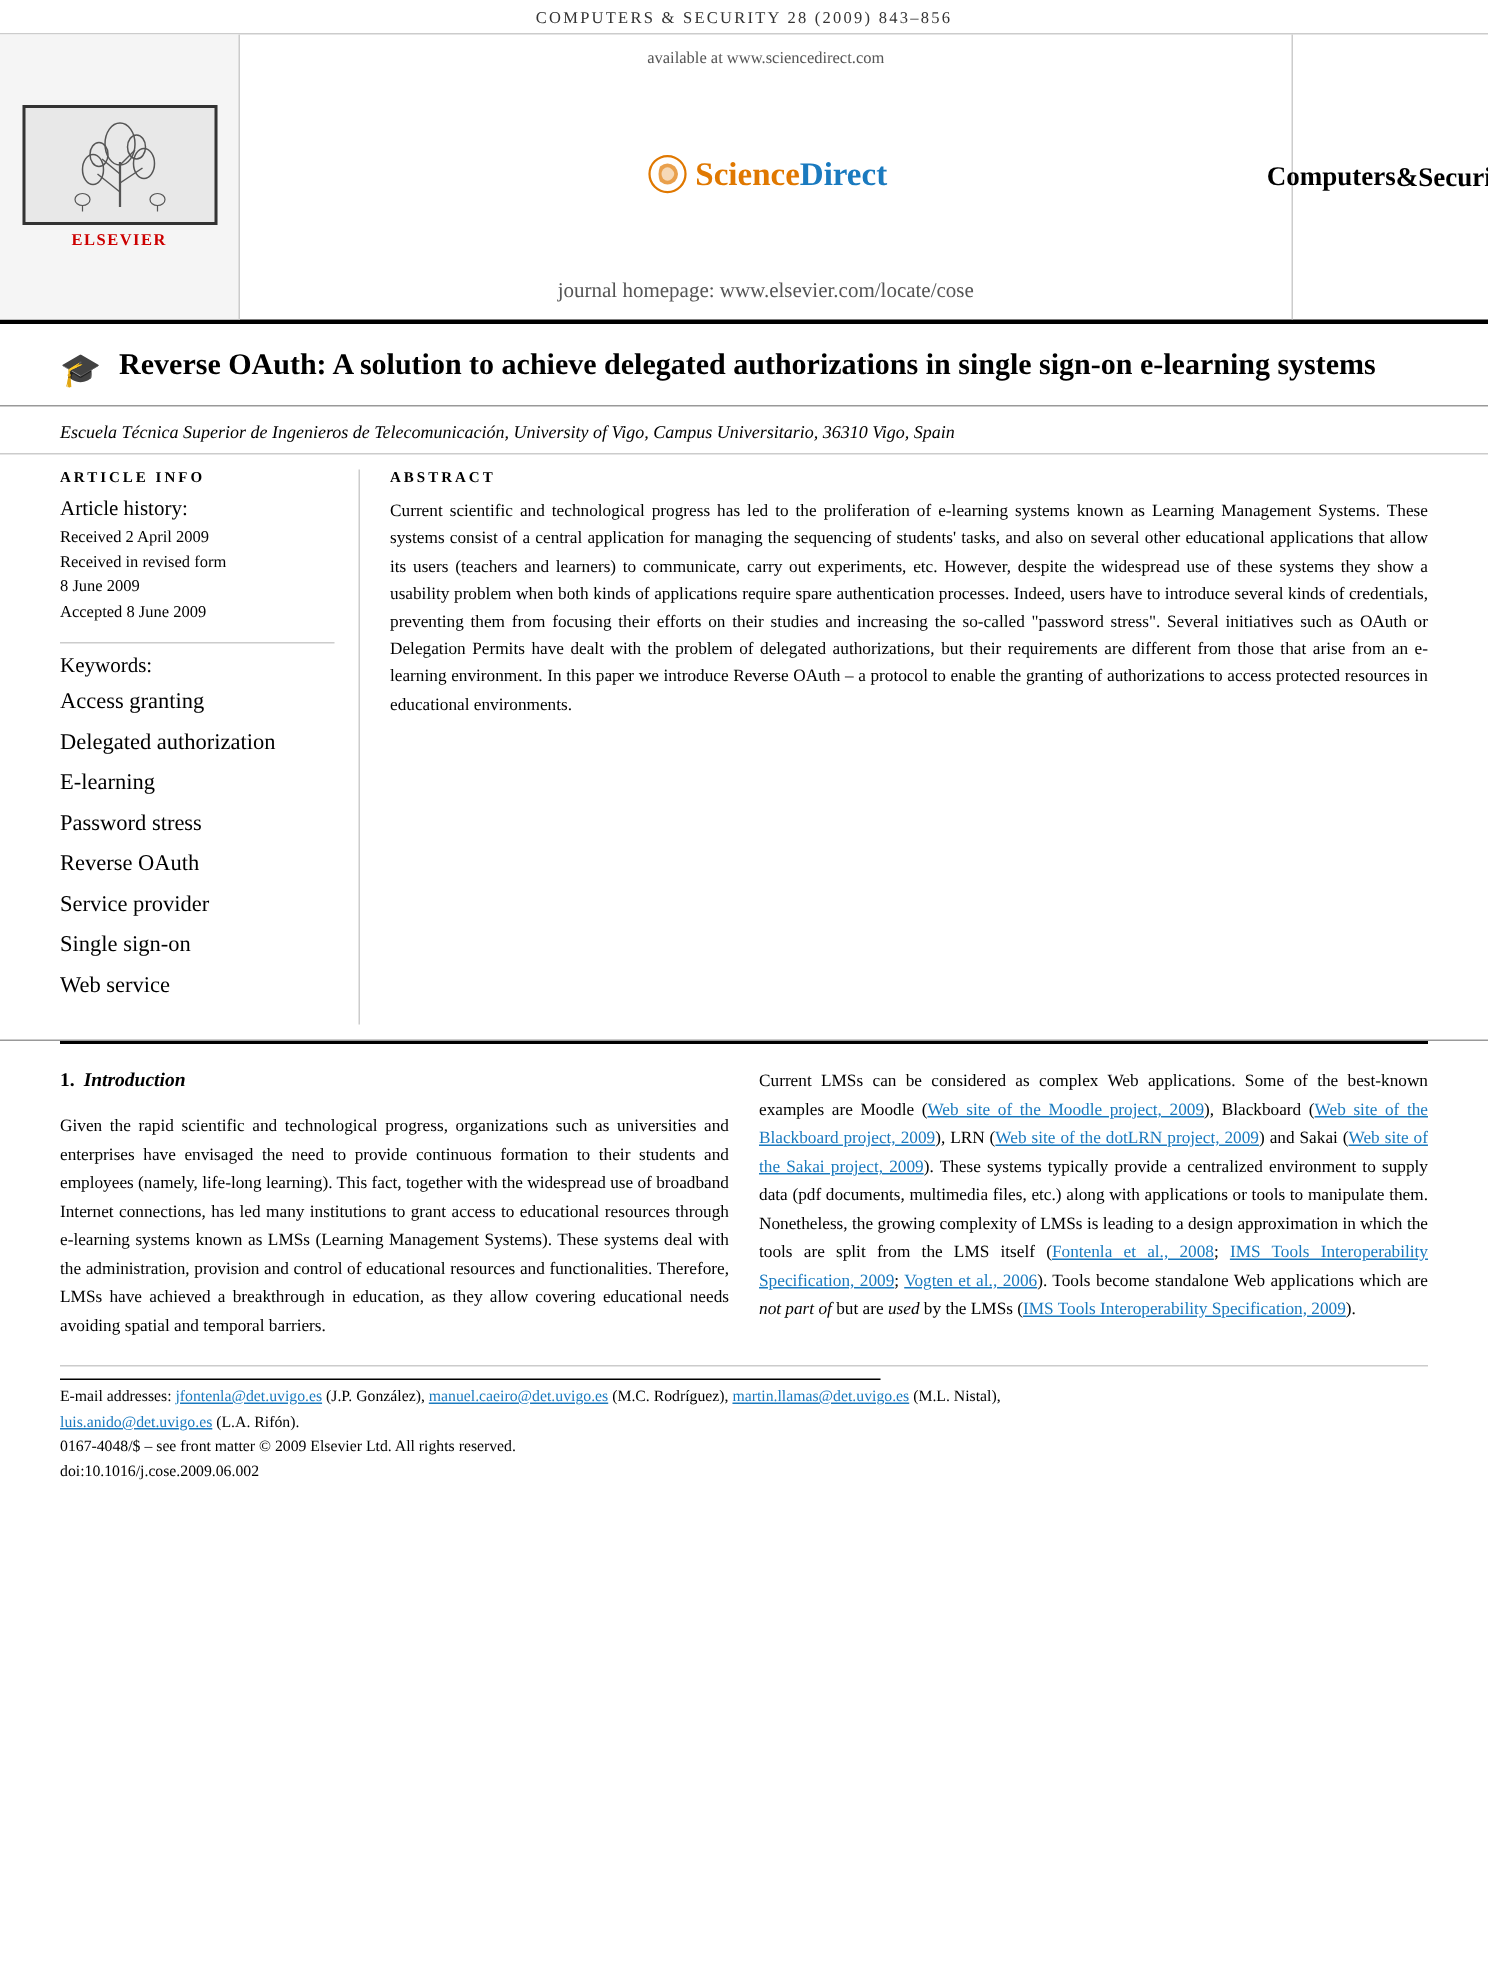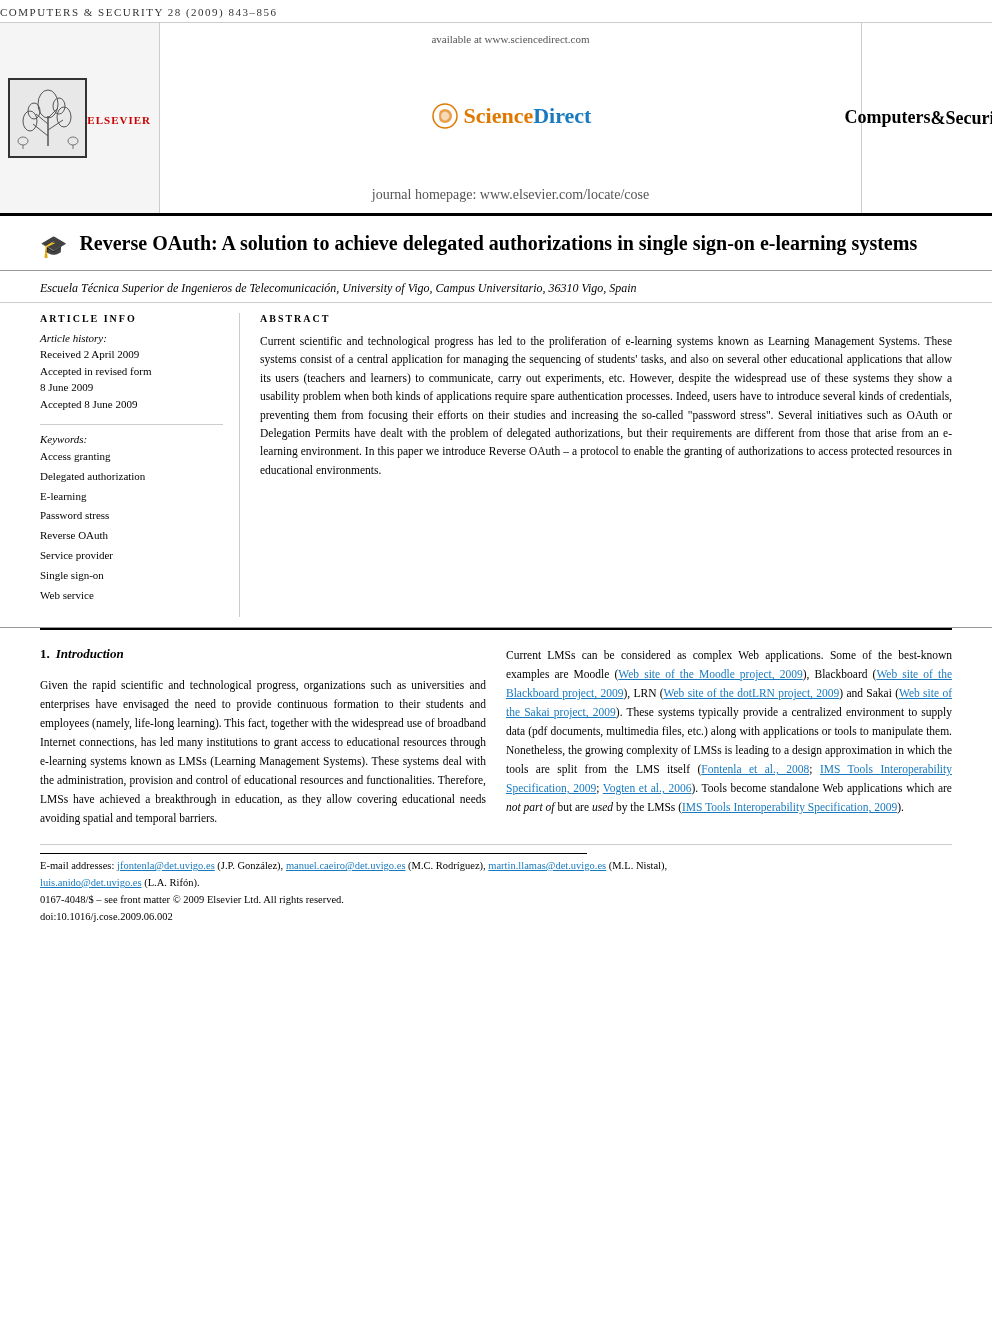--- a/index.html
+++ b/index.html
@@ -7,40 +7,41 @@
       background: #fff;
       font-family: 'Times New Roman', Times, serif;
       font-size: 13px;
       color: #000;
       width: 992px;
       min-height: 1323px;
     }
 
     
     .journal-header {
+      text-align: center;
       padding: 6px 0 4px;
       font-size: 11px;
       letter-spacing: 1.5px;
       color: #333;
       border-bottom: 1px solid #ccc;
     }
 
     
     .banner {
       display: flex;
       align-items: stretch;
       border-bottom: 3px solid #000;
     }
 
     .elsevier-logo {
       width: 160px;
       min-height: 110px;
       background: #f5f5f5;
       display: flex;
-      flex-direction: row;
+      flex-direction: column;
       align-items: center;
       justify-content: center;
       border-right: 1px solid #ccc;
       padding: 8px;
     }
 
     .elsevier-logo .logo-box {
       width: 130px;
       height: 80px;
       border: 2px solid #333;
@@ -208,40 +209,39 @@
       font-weight: bold;
       color: #000;
       margin-bottom: 8px;
     }
 
     .info-group {
       margin-bottom: 12px;
     }
 
     .info-group-title {
-      font-size: 11px;
-      font-style: italic;
+      font-size: 14px;
       color: #000;
       margin-bottom: 2px;
     }
 
     .info-group-content {
       font-size: 11px;
       color: #000;
       line-height: 1.5;
     }
 
     .info-sep {
       border: none;
       border-top: 1px solid #ccc;
       margin: 8px 0;
     }
 
     .keywords-list {
-      font-size: 11px;
+      font-size: 15px;
       line-height: 1.8;
       color: #000;
     }
 
     
     .abstract-col {
       flex: 1;
     }
 
     .abstract-title {
@@ -406,21 +406,21 @@
 </div>
 
 <div class="info-section">
 
   <div class="article-info">
     <div class="info-col-title">ARTICLE INFO</div>
 
     <div class="info-group">
       <div class="info-group-title">Article history:</div>
       <div class="info-group-content">Received 2 April 2009</div>
-      <div class="info-group-content">Accepted in revised form</div>
+      <div class="info-group-content">Received in revised form</div>
       <div class="info-group-content">8 June 2009</div>
       <div class="info-group-content">Accepted 8 June 2009</div>
     </div>
 
     <hr class="info-sep">
 
     <div class="info-group">
       <div class="info-group-title">Keywords:</div>
       <div class="keywords-list" id="keywords-container">
           <div>Access granting</div>

